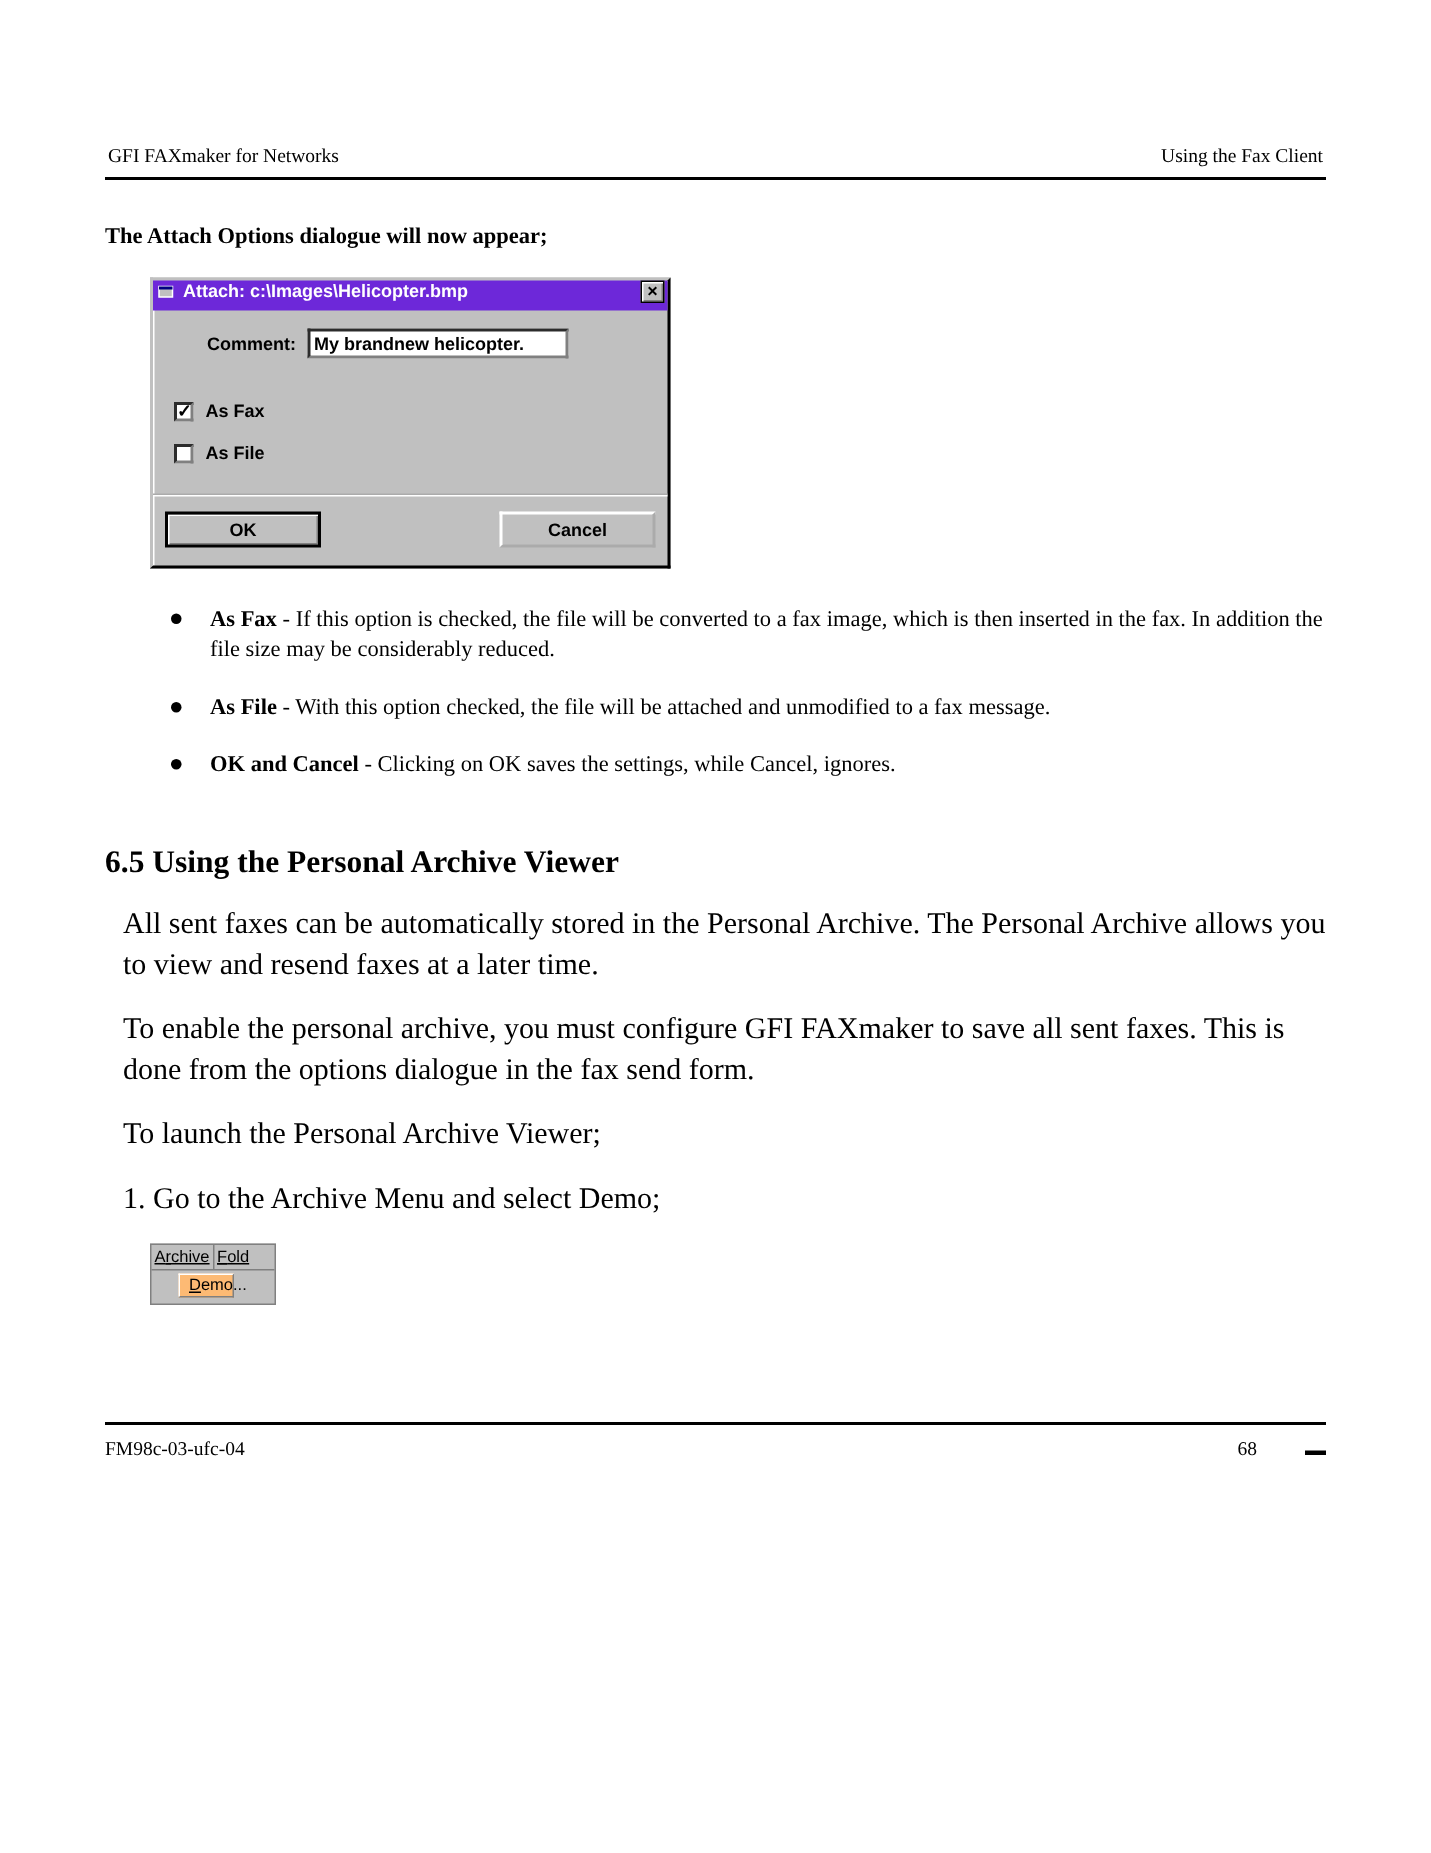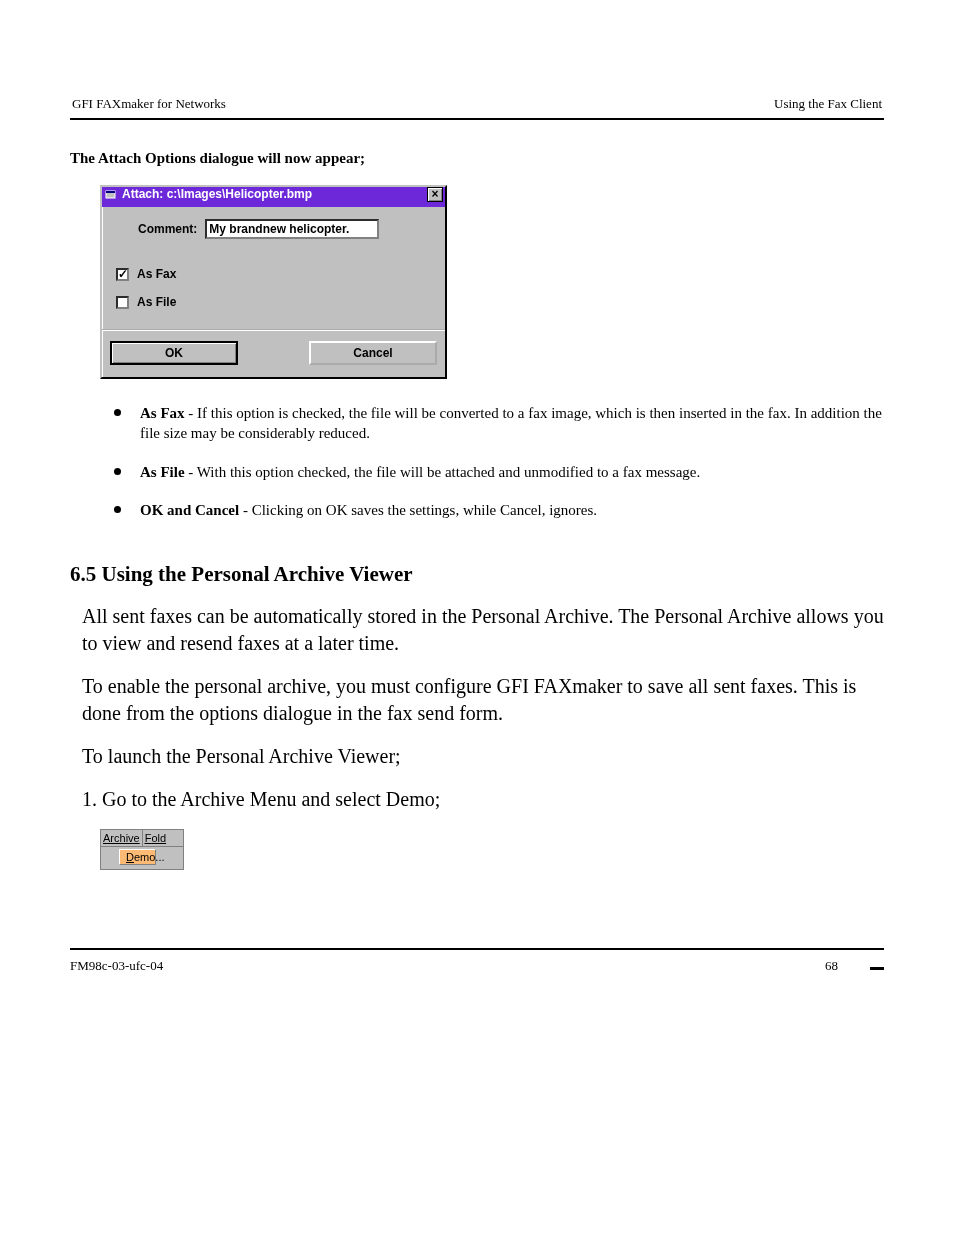--- a/index.html
+++ b/index.html
@@ -114,21 +114,21 @@
     font-weight: bold;
     color: #000;
   }
   .win-button-row {
     border-top: 2px groove #fff;
     padding: 10px 8px 12px 8px;
     display: flex;
     justify-content: space-between;
   }
   .win-btn {
-    width: 128px;
+    width: 104px;
     height: 24px;
     font-family: inherit;
     font-size: 12px;
     font-weight: bold;
     background: #c0c0c0;
     border: 2px outset #fff;
     cursor: default;
   }
   .win-btn.default {
     border: 2px solid #000;

